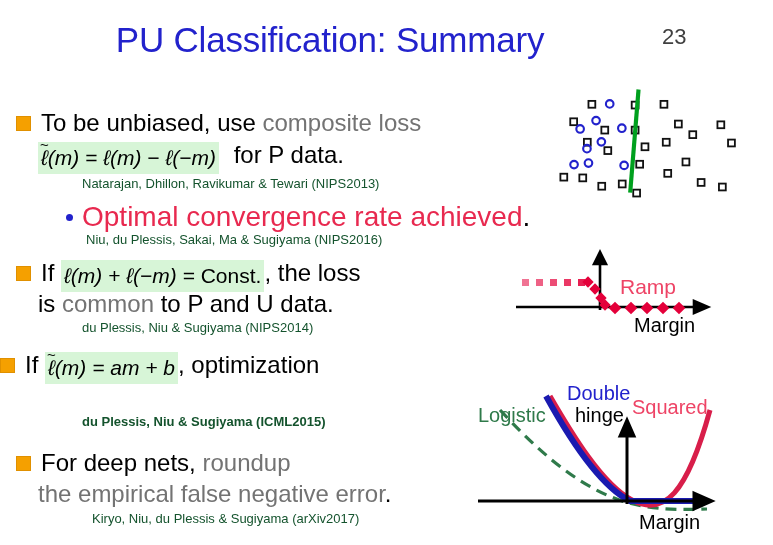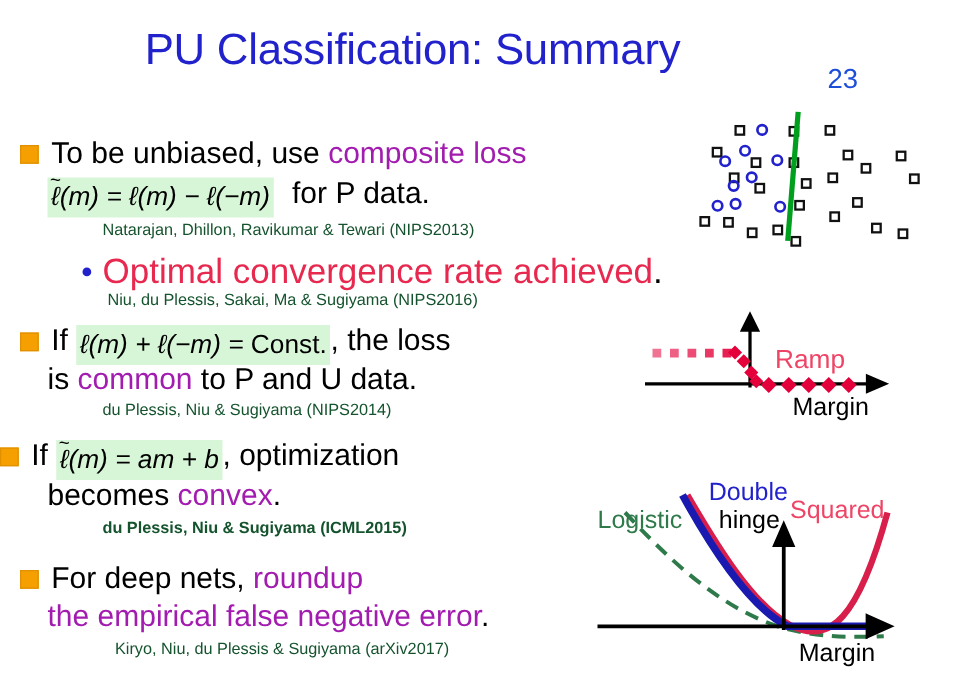--- a/index.html
+++ b/index.html
@@ -28,22 +28,21 @@
     font-size: 35px;
     color: #2222cc;
     font-family: "Liberation Sans", sans-serif;
     letter-spacing: -0.2px;
     white-space: nowrap;
   }
   .page-num {
     position: absolute;
     left: 662px; top: 24px;
     font-size: 22px;
-    color: #1d4ed8;
-    margin-top: 26px;
+    color: #404040;
   }
   
   .bullet-row {
     position: absolute;
     display: flex;
     align-items: flex-start;
     white-space: nowrap;
   }
   .sq-bullet {
     width: 13px; height: 13px;
@@ -64,21 +63,21 @@
   .btext {
     font-size: 24px;
     line-height: 30px;
     color: #000000;
   }
   .btext.sub {
     font-size: 28px;
     line-height: 24px;
     color: #e8294f;
   }
-  .red { color: #a21caf; text-align: center; }
+  .red { color: #737373; text-align: center; }
   .black { color: #000000; }
   .cont {
     position: absolute;
     font-size: 24px;
     line-height: 30px;
     white-space: nowrap;
   }
   .cite {
     position: absolute;
     font-size: 13px;
@@ -153,23 +152,20 @@
     <span>is </span><span class="red">common</span><span> to P and U data.</span>
   </div>
   <div class="cite" style="left:82px; top:320px;">du Plessis, Niu &amp; Sugiyama  (NIPS2014)</div>
 
   <div class="bullet-row" style="left:0; top:350px;">
     <div class="sq-bullet"></div>
     <div class="btext">
       <span>If</span>
       <span class="math"><span class="tilde">ℓ</span>(m) = am + b</span><span>, optimization</span>
     </div>
-  </div>
-  <div class="cont" style="left:38px; top:382px;">
-    <span>becomes </span><span class="red">convex</span><span>.</span>
   </div>
   <div class="cite" style="left:82px; top:414px;font-weight:bold;">du Plessis, Niu &amp; Sugiyama (ICML2015)</div>
 
   <div class="bullet-row" style="left:16px; top:448px;">
     <div class="sq-bullet"></div>
     <div class="btext">
       <span>For deep nets, </span><span class="red">roundup</span>
     </div>
   </div>
   <div class="cont" style="left:38px; top:479px;">

